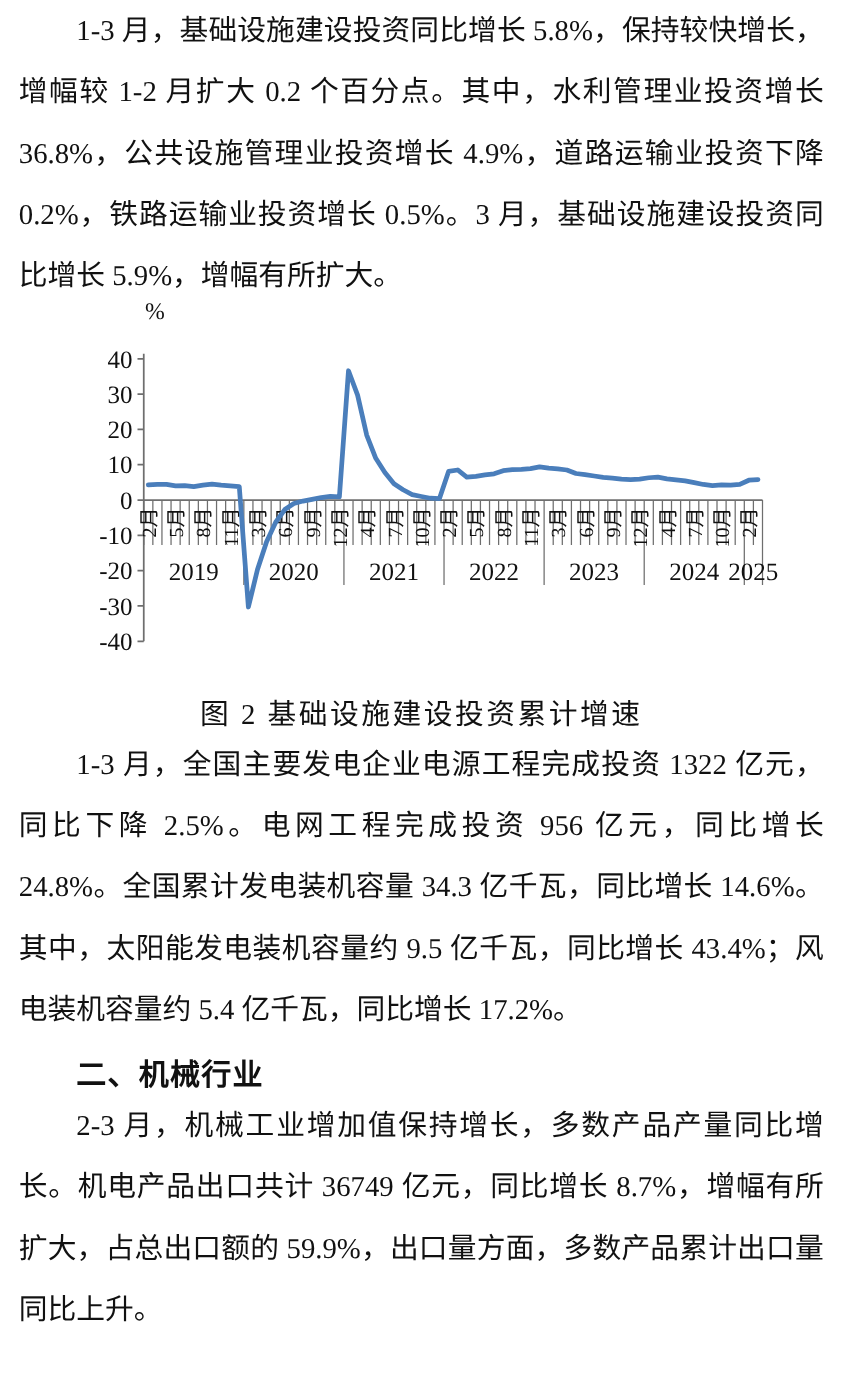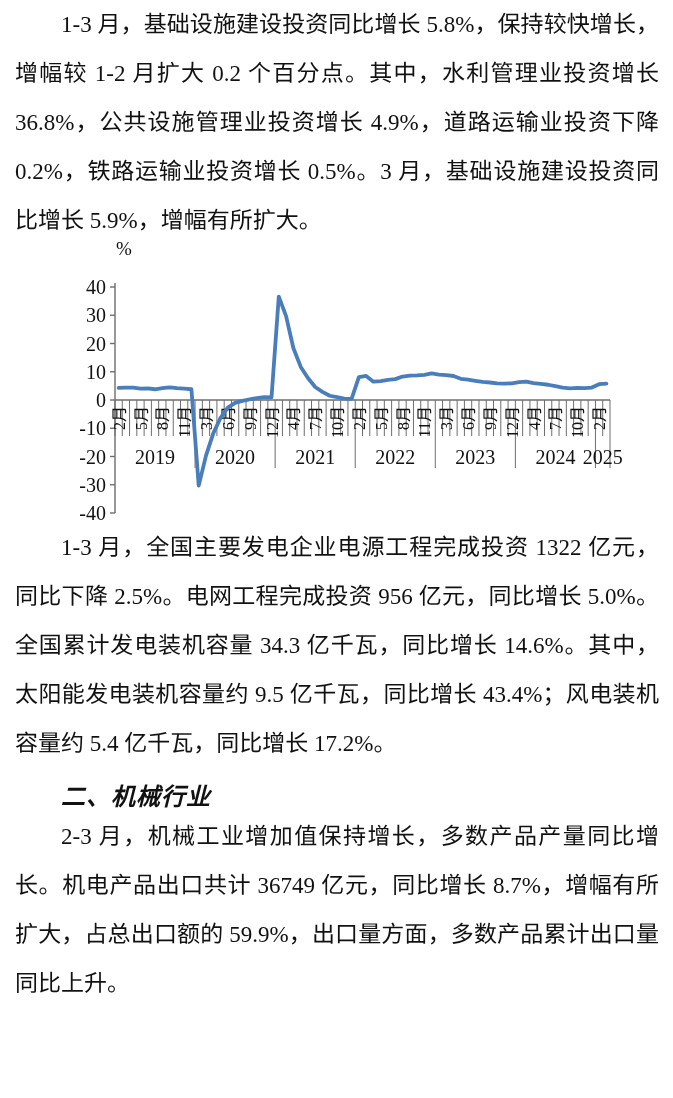--- a/index.html
+++ b/index.html
@@ -39,21 +39,20 @@
     text-align: center;
     letter-spacing: 2px;
   }
   h2.section-heading {
     margin: 14px 0 0 46px;
     font-family: "Liberation Sans", "DejaVu Sans", sans-serif;
     font-weight: bold;
     font-size: 24px;
     line-height: 30px;
     letter-spacing: 1px;
-    font-style: italic;
   }
   text.axis-text {
     font-family: "Liberation Serif", "DejaVu Serif", serif;
     fill: #111111;
   }
 </style>
 </head>
 <body>
 
 <div class="page">
@@ -177,21 +176,22 @@
         <text transform="translate(590.1,168) rotate(-90)" text-anchor="end" font-size="16" class="axis-text">2月</text>
         <text x="140.0" y="226" text-anchor="middle" font-size="20" class="axis-text">2019</text>
         <text x="220.1" y="226" text-anchor="middle" font-size="20" class="axis-text">2020</text>
         <text x="300.2" y="226" text-anchor="middle" font-size="20" class="axis-text">2021</text>
         <text x="380.3" y="226" text-anchor="middle" font-size="20" class="axis-text">2022</text>
         <text x="460.3" y="226" text-anchor="middle" font-size="20" class="axis-text">2023</text>
         <text x="540.4" y="226" text-anchor="middle" font-size="20" class="axis-text">2024</text>
         <text x="587.7" y="226" text-anchor="middle" font-size="20" class="axis-text">2025</text>
         <polyline points="103.64,149.85 110.92,149.57 118.20,149.57 125.48,150.70 132.76,150.42 140.04,151.26 147.32,150.13 154.60,149.29 161.88,150.13 169.15,150.70 176.43,151.26 183.71,247.60 190.99,217.65 198.27,195.34 205.55,179.80 212.83,169.63 220.11,164.82 227.39,162.85 234.67,161.44 241.95,160.02 249.23,159.18 256.51,159.46 263.79,58.60 271.07,78.10 278.35,110.02 285.63,128.66 292.90,139.97 300.18,149.00 307.46,153.81 314.74,157.76 322.02,159.18 329.30,160.59 336.58,160.87 343.86,139.12 351.14,137.99 358.42,143.64 365.70,143.07 372.98,141.94 380.26,141.09 387.54,138.55 394.82,137.70 402.10,137.42 409.38,136.86 416.65,135.44 423.93,136.57 431.21,137.14 438.49,137.99 445.77,140.81 453.05,141.66 460.33,142.79 467.61,143.92 474.89,144.49 482.17,145.33 489.45,145.62 496.73,145.33 504.01,144.20 511.29,143.64 518.57,145.05 525.85,145.90 533.13,146.75 540.40,148.16 547.68,149.57 554.96,150.42 562.24,149.85 569.52,150.13 576.80,149.57 584.08,146.18 591.36,145.62" fill="none" stroke="#4A7EBB" stroke-width="3.8" stroke-linejoin="round" stroke-linecap="round"></polyline>
       </svg>
+    <figcaption class="chart-caption">图 2  基础设施建设投资累计增速</figcaption>
   </figure>
 
-  <p class="body-text para-2">1-3 月，全国主要发电企业电源工程完成投资 1322 亿元，同比下降 2.5%。电网工程完成投资 956 亿元，同比增长 5.0%。全国累计发电装机容量 34.3 亿千瓦，同比增长 14.6%。其中，太阳能发电装机容量约 9.5 亿千瓦，同比增长 43.4%；风电装机容量约 5.4 亿千瓦，同比增长 17.2%。</p>
+  <p class="body-text para-2">1-3 月，全国主要发电企业电源工程完成投资 1322 亿元，同比下降 2.5%。电网工程完成投资 956 亿元，同比增长 24.8%。全国累计发电装机容量 34.3 亿千瓦，同比增长 14.6%。其中，太阳能发电装机容量约 9.5 亿千瓦，同比增长 43.4%；风电装机容量约 5.4 亿千瓦，同比增长 17.2%。</p>
 
   <h2 class="section-heading">二、机械行业</h2>
 
   <p class="body-text para-3">2-3 月，机械工业增加值保持增长，多数产品产量同比增长。机电产品出口共计 36749 亿元，同比增长 8.7%，增幅有所扩大，占总出口额的 59.9%，出口量方面，多数产品累计出口量同比上升。</p>
 
 </div>
 
 </body></html>

